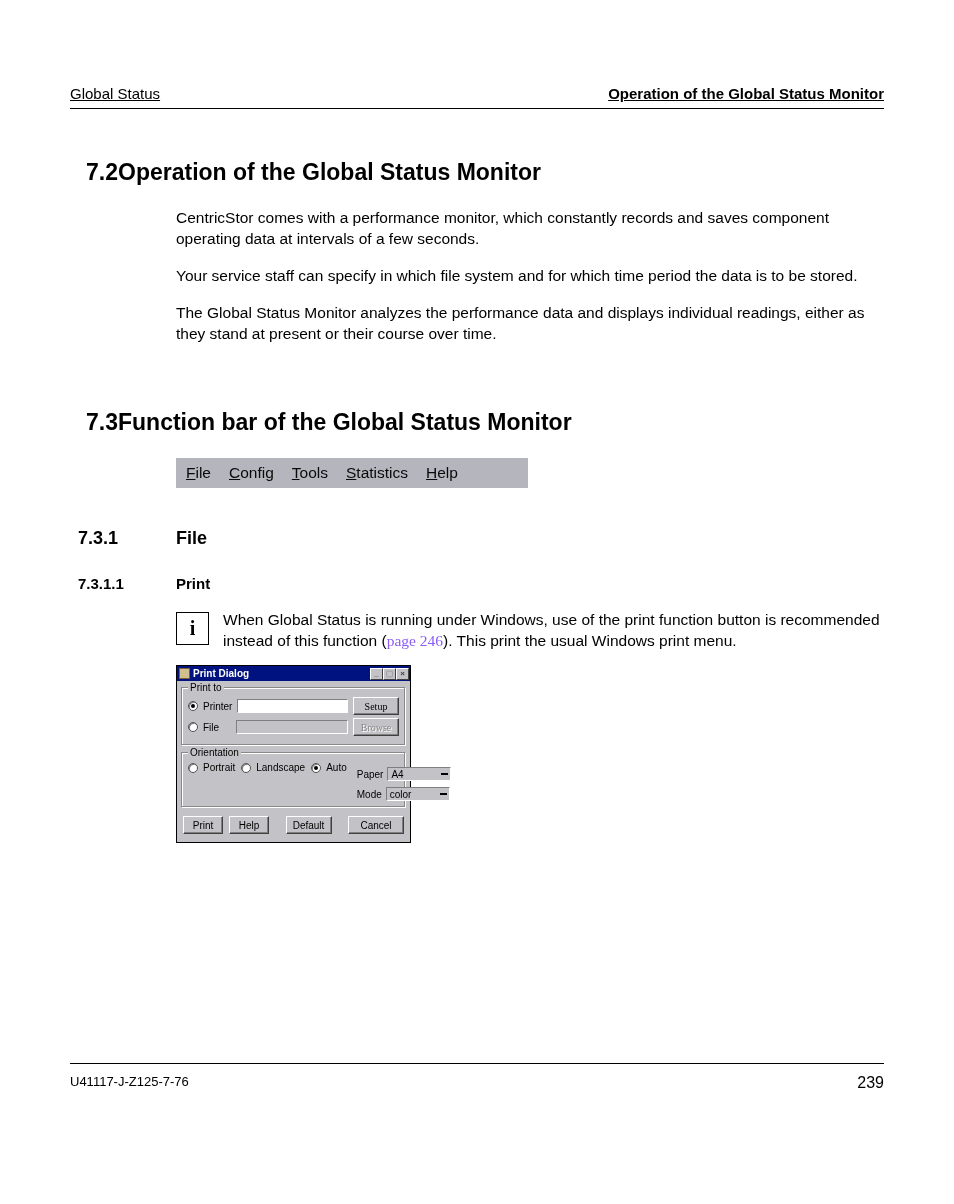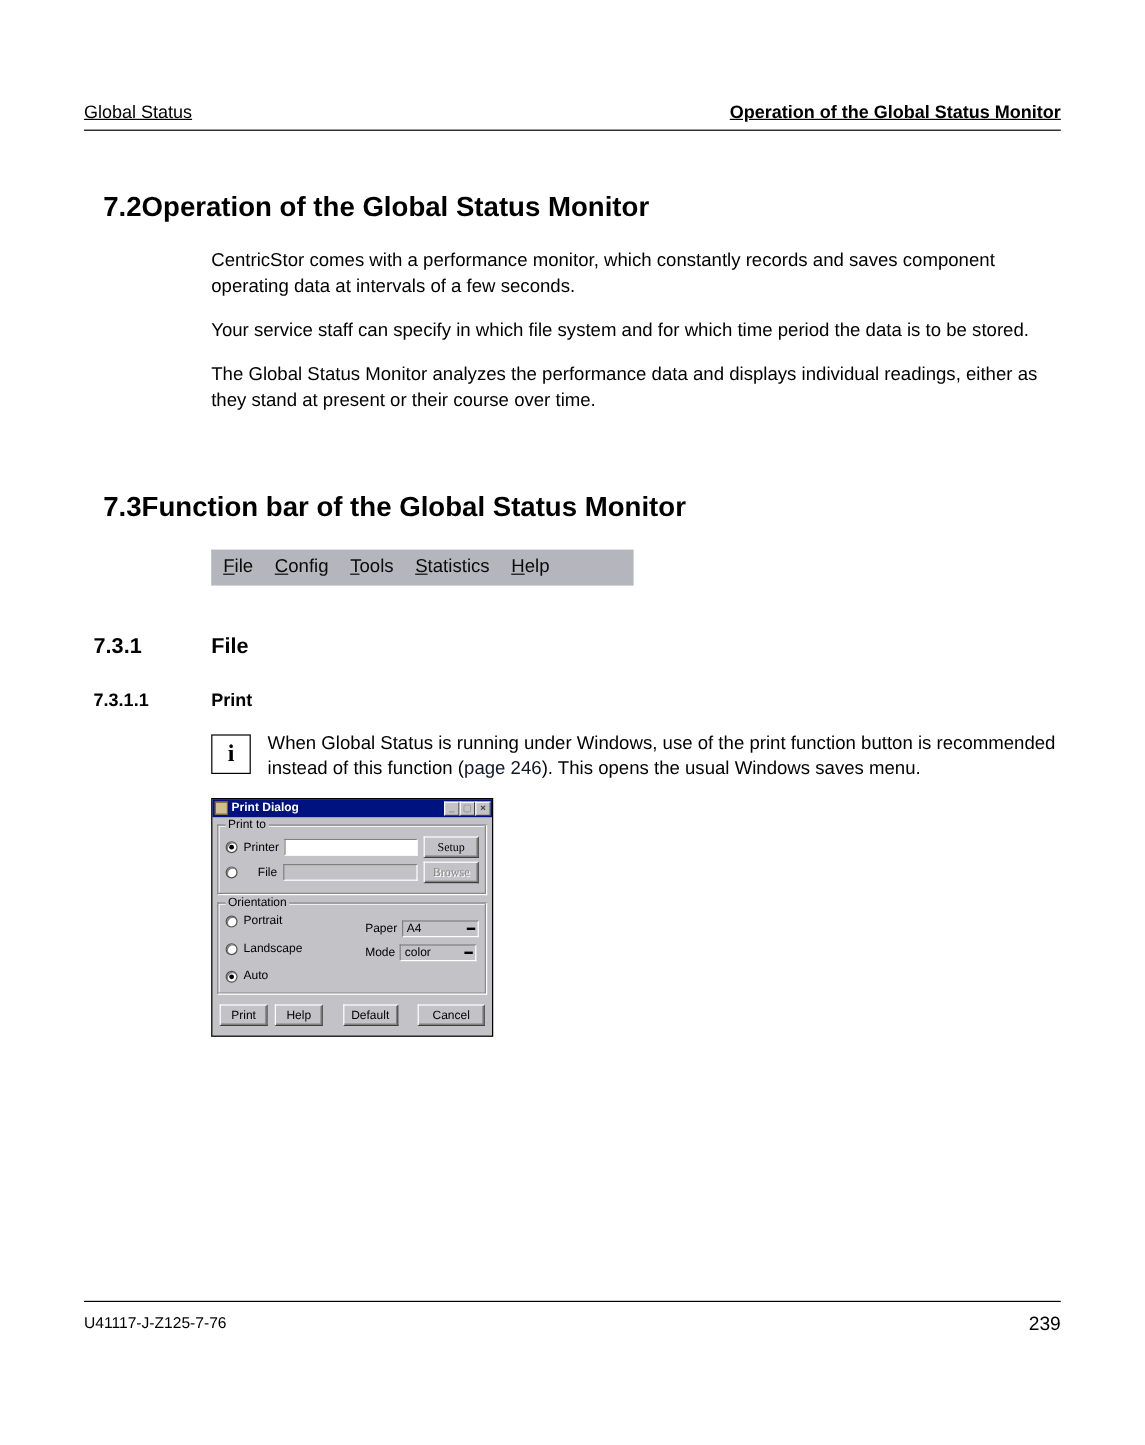--- a/index.html
+++ b/index.html
@@ -108,35 +108,34 @@
     font-family: Georgia, 'Times New Roman', serif;
     font-weight: bold;
     font-size: 20px;
     flex-shrink: 0;
     margin-top: 2px;
   }
   .info-text {
     font-size: 15.5px;
     line-height: 1.35;
   }
-  a.ref { color: #0f172a; text-decoration: none; }
+  a.ref { color: #8b5cf6; text-decoration: none; font-family: Liberation Serif, serif; }
 
   
   .dlg-wrap {
     margin-left: 106px;
     margin-top: 6px;
   }
   .dlg {
     width: 235px;
     border: 1px solid #000;
     background: #c3c3c7;
     font-family: "MS Sans Serif", Tahoma, Arial, sans-serif;
     font-size: 10px;
     color: #000;
-    text-align: right;
   }
   .dlg-titlebar {
     background: #001180;
     color: #fff;
     font-weight: bold;
     font-size: 10px;
     height: 15px;
     display: flex;
     align-items: center;
     padding: 0 1px 0 2px;
@@ -214,21 +213,21 @@
     border:1px solid #fff;
     border-right-color:#404040;
     border-bottom-color:#404040;
     box-shadow: inset -1px -1px 0 #808080;
     font-size:10px;
     display:flex; align-items:center; justify-content:center;
     padding: 0 6px;
   }
   .btn3d.disabled { color:#888; text-shadow: 1px 1px 0 #fff; }
   .btn3d.fixed { width:46px;font-family:Liberation Serif, serif; }
-  .orient-col { display:flex; flex-direction:column; gap:6px; }
+  .orient-col { display:flex; flex-direction:row; gap:6px; }
   .right-pair {
     font-size:10px;
     display:flex; align-items:center; gap:4px;
   }
   .dd {
     height:14px; width:64px;
     background:#c3c3c7;
     border:1px solid #808080;
     border-top-color:#808080; border-left-color:#808080;
     border-right-color:#fff; border-bottom-color:#fff;
@@ -295,21 +294,21 @@
   </div>
 
   <div class="subsubsec-row">
     <div class="subsubsec-num">7.3.1.1</div>
     <div class="subsubsec-title">Print</div>
   </div>
 
   <div class="info-row">
     <div class="info-icon">i</div>
     <div class="info-text">
-      <span>When Global Status is running under Windows, use of the print function button is recommended instead of this function (</span><a href="#" class="ref">page 246</a><span>). This opens the usual Windows saves menu.</span>
+      <span>When Global Status is running under Windows, use of the print function button is recommended instead of this function (</span><a href="#" class="ref">page 246</a><span>). This print the usual Windows print menu.</span>
     </div>
   </div>
 
 
   <div class="dlg-wrap">
     <div class="dlg">
       <div class="dlg-titlebar">
         <div class="tb-left">
           <div class="tb-icon"></div>
           <span>Print Dialog</span>

